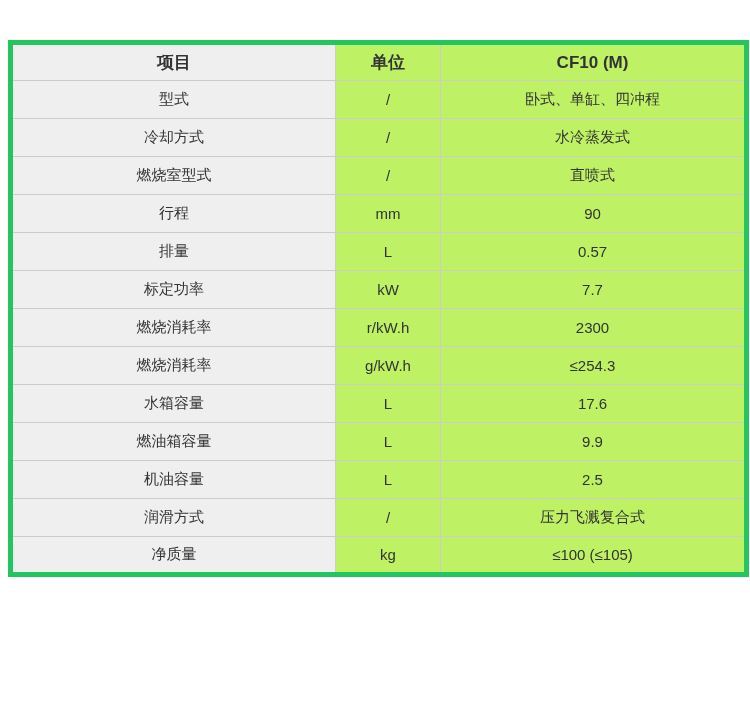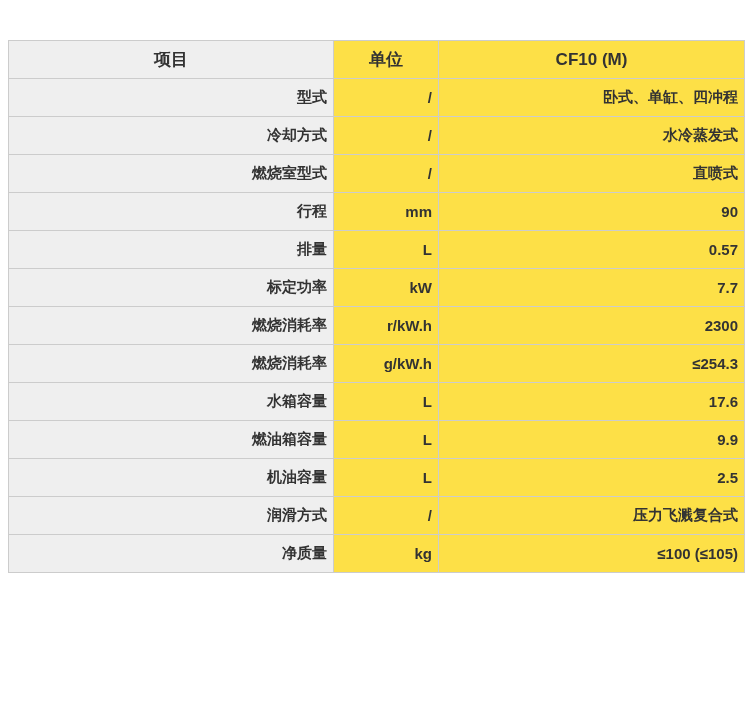--- a/index.html
+++ b/index.html
@@ -12,48 +12,47 @@
     width: 750px;
     height: 727px;
     box-sizing: border-box;
     padding: 40px 6px 0 8px;
     background: #ffffff;
   }
   table.spec-table {
     border-collapse: collapse;
     table-layout: fixed;
     width: 736px;
-    border: 1px solid #22c55e;
+    border: 5px solid #22c55e;
   }
   .spec-table th,
   .spec-table td {
     border: 1px solid #cccccc;
     height: 38px;
     box-sizing: border-box;
     text-align: center;
     vertical-align: middle;
     padding: 0 6px;
     color: #333333;
     overflow: hidden;
     white-space: nowrap;
   }
   .spec-table th {
     font-size: 17px;
     font-weight: 700;
   }
   .spec-table td {
     font-size: 15px;
-    font-weight: 700;
-    text-align: right;
+    font-weight: 400;
   }
   .col-item  { width: 325px; }
   .col-unit  { width: 105px; }
   .col-value { width: 306px; }
   .item-cell { background: #efefef; }
-  .plain-cell { background: #fde047; }
+  .plain-cell { background: #bef264; }
 </style>
 </head>
 <body>
 
 <div class="page">
   <table class="spec-table">
     <colgroup>
       <col class="col-item">
       <col class="col-unit">
       <col class="col-value">

